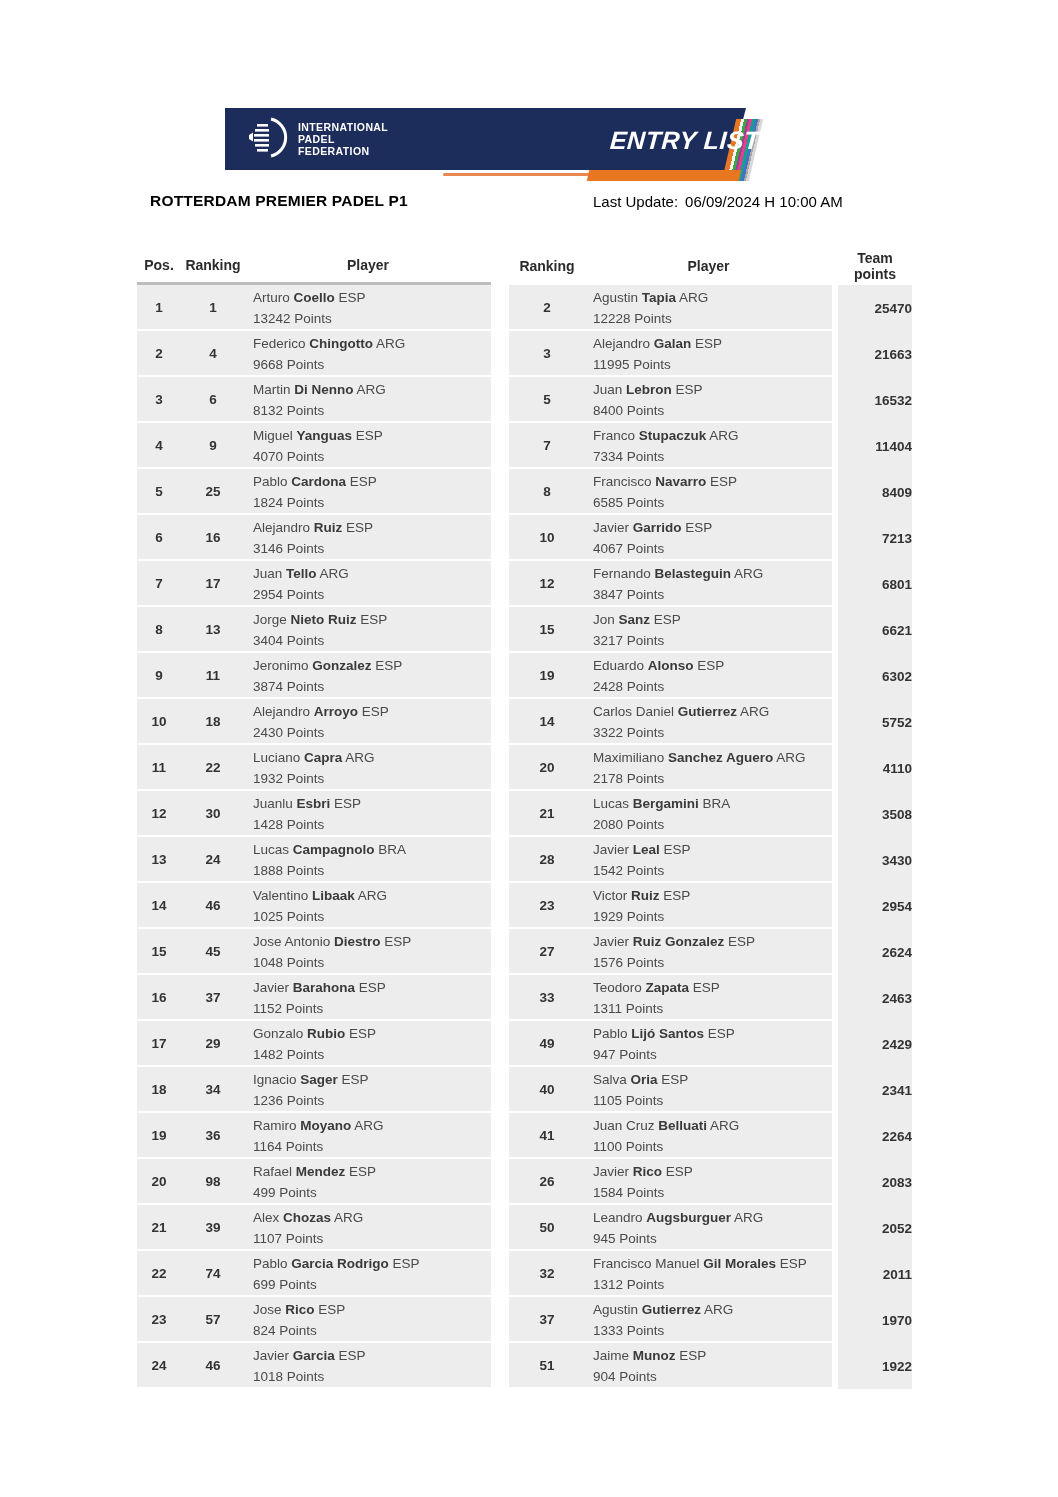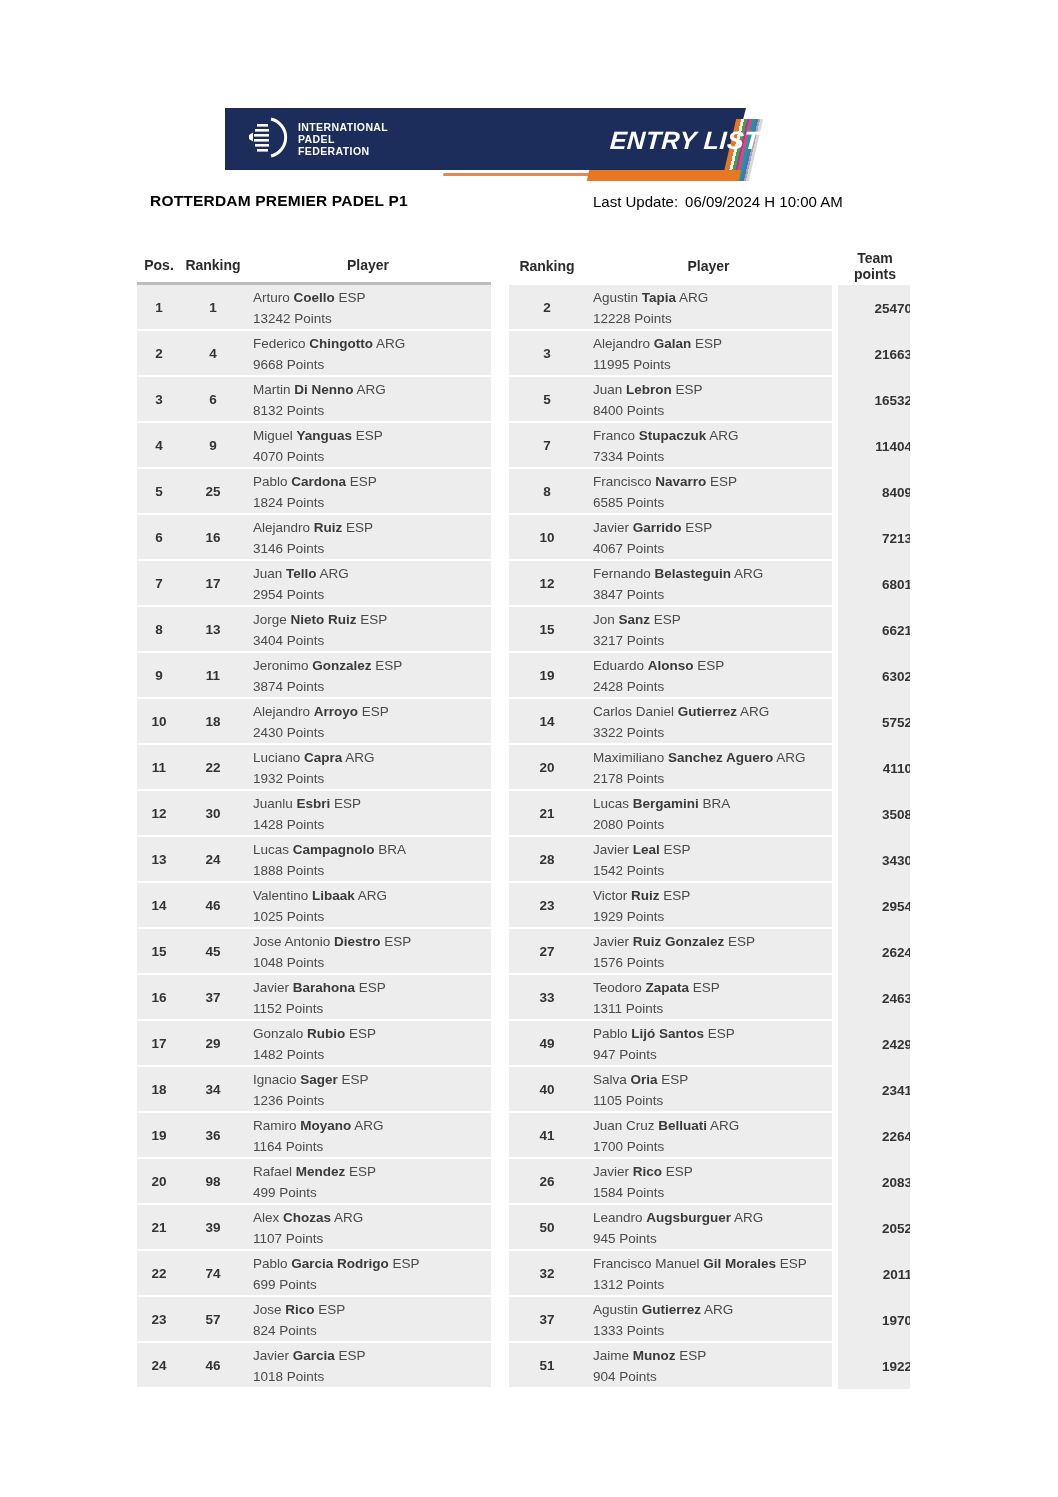--- a/index.html
+++ b/index.html
@@ -1,18 +1,18 @@
 <!DOCTYPE html>
 <html style="--navy: #1c2c5b; --orange: #e87722; --rowgray: #ededed;"><head>
 <meta charset="utf-8">
 <style>
   html,body{margin:0;padding:0;background:#fff;}
   .page{
     position:relative;
-    width:910px;height:1497px;
+    width:1058px;height:1497px;
     background:#fff;
     font-family:"Liberation Sans", sans-serif;
     overflow:hidden;
   }
   
   .banner-navy{
     position:absolute;left:225px;top:108px;width:521px;height:62px;
     background:var(--navy,#1c2c5b);
     clip-path:polygon(0 0,100% 0,calc(100% - 16px) 100%,0 100%);
   }
@@ -452,21 +452,21 @@
       <div class="td num">19</div>
       <div class="td num">36</div>
       <div class="td player">
         <div class="pline1"><span>Ramiro</span> <b>Moyano</b> <span>ARG</span></div>
         <div class="pline2">1164 Points</div>
       </div>
       <div class="td gut"></div>
       <div class="td num">41</div>
       <div class="td player">
         <div class="pline1"><span>Juan Cruz</span> <b>Belluati</b> <span>ARG</span></div>
-        <div class="pline2">1700 Points</div>
+        <div class="pline2">1100 Points</div>
       </div>
       <div class="td gut"></div>
       <div class="td num team">2264</div>
     </div>
 
     <div class="tr">
       <div class="td num">20</div>
       <div class="td num">98</div>
       <div class="td player">
         <div class="pline1"><span>Rafael</span> <b>Mendez</b> <span>ESP</span></div>

